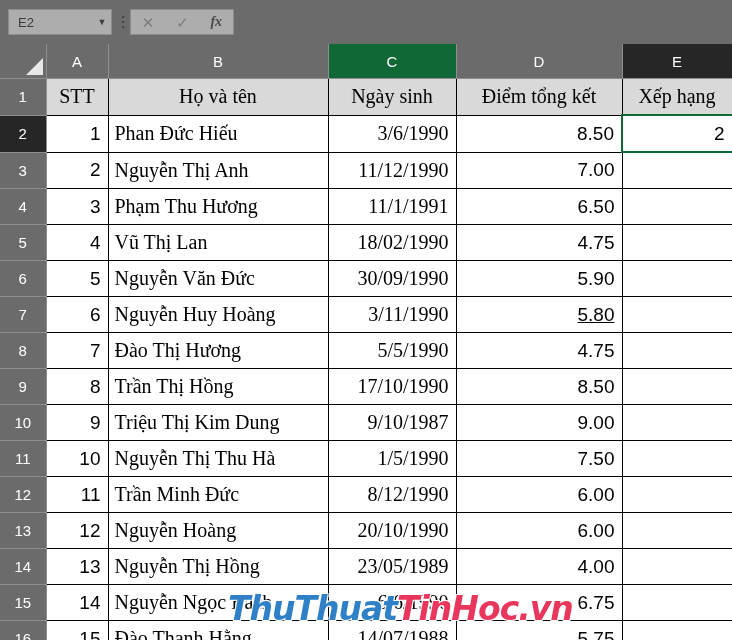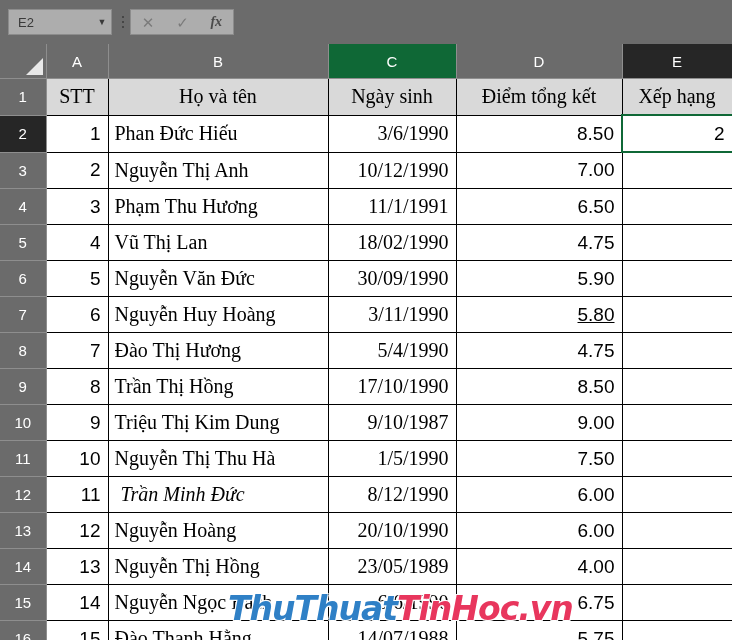--- a/index.html
+++ b/index.html
@@ -251,21 +251,21 @@
             <td class="cell first-col right num" style="padding-right: 7px;">1</td>
             <td class="cell " style="padding-left: 6px;">Phan Đức Hiếu</td>
             <td class="cell right" style="padding-right: 7px;">3/6/1990</td>
             <td class="cell right num" style="padding-right: 7px;">8.50</td>
             <td class="cell right num col-e selected" style="padding-right: 7px;">2</td>
           </tr>
           <tr>
             <td class="row-head">3</td>
             <td class="cell first-col right num" style="padding-right: 7px;">2</td>
             <td class="cell " style="padding-left: 6px;">Nguyễn Thị Anh</td>
-            <td class="cell right" style="padding-right: 7px;">10/12/1990</td>
+            <td class="cell right" style="padding-right: 7px;">11/12/1990</td>
             <td class="cell right num" style="padding-right: 7px;">7.00</td>
             <td class="cell right num col-e" style="padding-right: 7px;"></td>
           </tr>
           <tr>
             <td class="row-head">4</td>
             <td class="cell first-col right num" style="padding-right: 7px;">3</td>
             <td class="cell " style="padding-left: 6px;">Phạm Thu Hương</td>
             <td class="cell right" style="padding-right: 7px;">11/1/1991</td>
             <td class="cell right num" style="padding-right: 7px;">6.50</td>
             <td class="cell right num col-e" style="padding-right: 7px;"></td>
@@ -291,21 +291,21 @@
             <td class="cell first-col right num" style="padding-right: 7px;">6</td>
             <td class="cell " style="padding-left: 6px;">Nguyễn Huy Hoàng</td>
             <td class="cell right" style="padding-right: 7px; margin-top: 40px;">3/11/1990</td>
             <td class="cell right num" style="padding-right: 7px; text-decoration: underline;">5.80</td>
             <td class="cell right num col-e" style="padding-right: 7px;"></td>
           </tr>
           <tr>
             <td class="row-head">8</td>
             <td class="cell first-col right num" style="padding-right: 7px;">7</td>
             <td class="cell " style="padding-left: 6px;">Đào Thị Hương</td>
-            <td class="cell right" style="padding-right: 7px;">5/4/1990</td>
+            <td class="cell right" style="padding-right: 7px;">5/5/1990</td>
             <td class="cell right num" style="padding-right: 7px;">4.75</td>
             <td class="cell right num col-e" style="padding-right: 7px;"></td>
           </tr>
           <tr>
             <td class="row-head">9</td>
             <td class="cell first-col right num" style="padding-right: 7px;">8</td>
             <td class="cell " style="padding-left: 6px;">Trần Thị Hồng</td>
             <td class="cell right" style="padding-right: 7px;">17/10/1990</td>
             <td class="cell right num" style="padding-right: 7px;">8.50</td>
             <td class="cell right num col-e" style="padding-right: 7px;"></td>
@@ -322,21 +322,21 @@
             <td class="row-head">11</td>
             <td class="cell first-col right num" style="padding-right: 7px;">10</td>
             <td class="cell " style="padding-left: 6px;">Nguyễn Thị Thu Hà</td>
             <td class="cell right" style="padding-right: 7px;">1/5/1990</td>
             <td class="cell right num" style="padding-right: 7px;">7.50</td>
             <td class="cell right num col-e" style="padding-right: 7px;"></td>
           </tr>
           <tr>
             <td class="row-head">12</td>
             <td class="cell first-col right num" style="padding-right: 7px;">11</td>
-            <td class="cell " style="padding-left: 12px; font-style: italic;">Trần Minh Đức</td>
+            <td class="cell " style="padding-left: 6px;">Trần Minh Đức</td>
             <td class="cell right" style="padding-right: 7px;">8/12/1990</td>
             <td class="cell right num" style="padding-right: 7px;">6.00</td>
             <td class="cell right num col-e" style="padding-right: 7px;"></td>
           </tr>
           <tr>
             <td class="row-head">13</td>
             <td class="cell first-col right num" style="padding-right: 7px;">12</td>
             <td class="cell " style="padding-left: 6px;">Nguyễn Hoàng</td>
             <td class="cell right" style="padding-right: 7px;">20/10/1990</td>
             <td class="cell right num" style="padding-right: 7px;">6.00</td>

